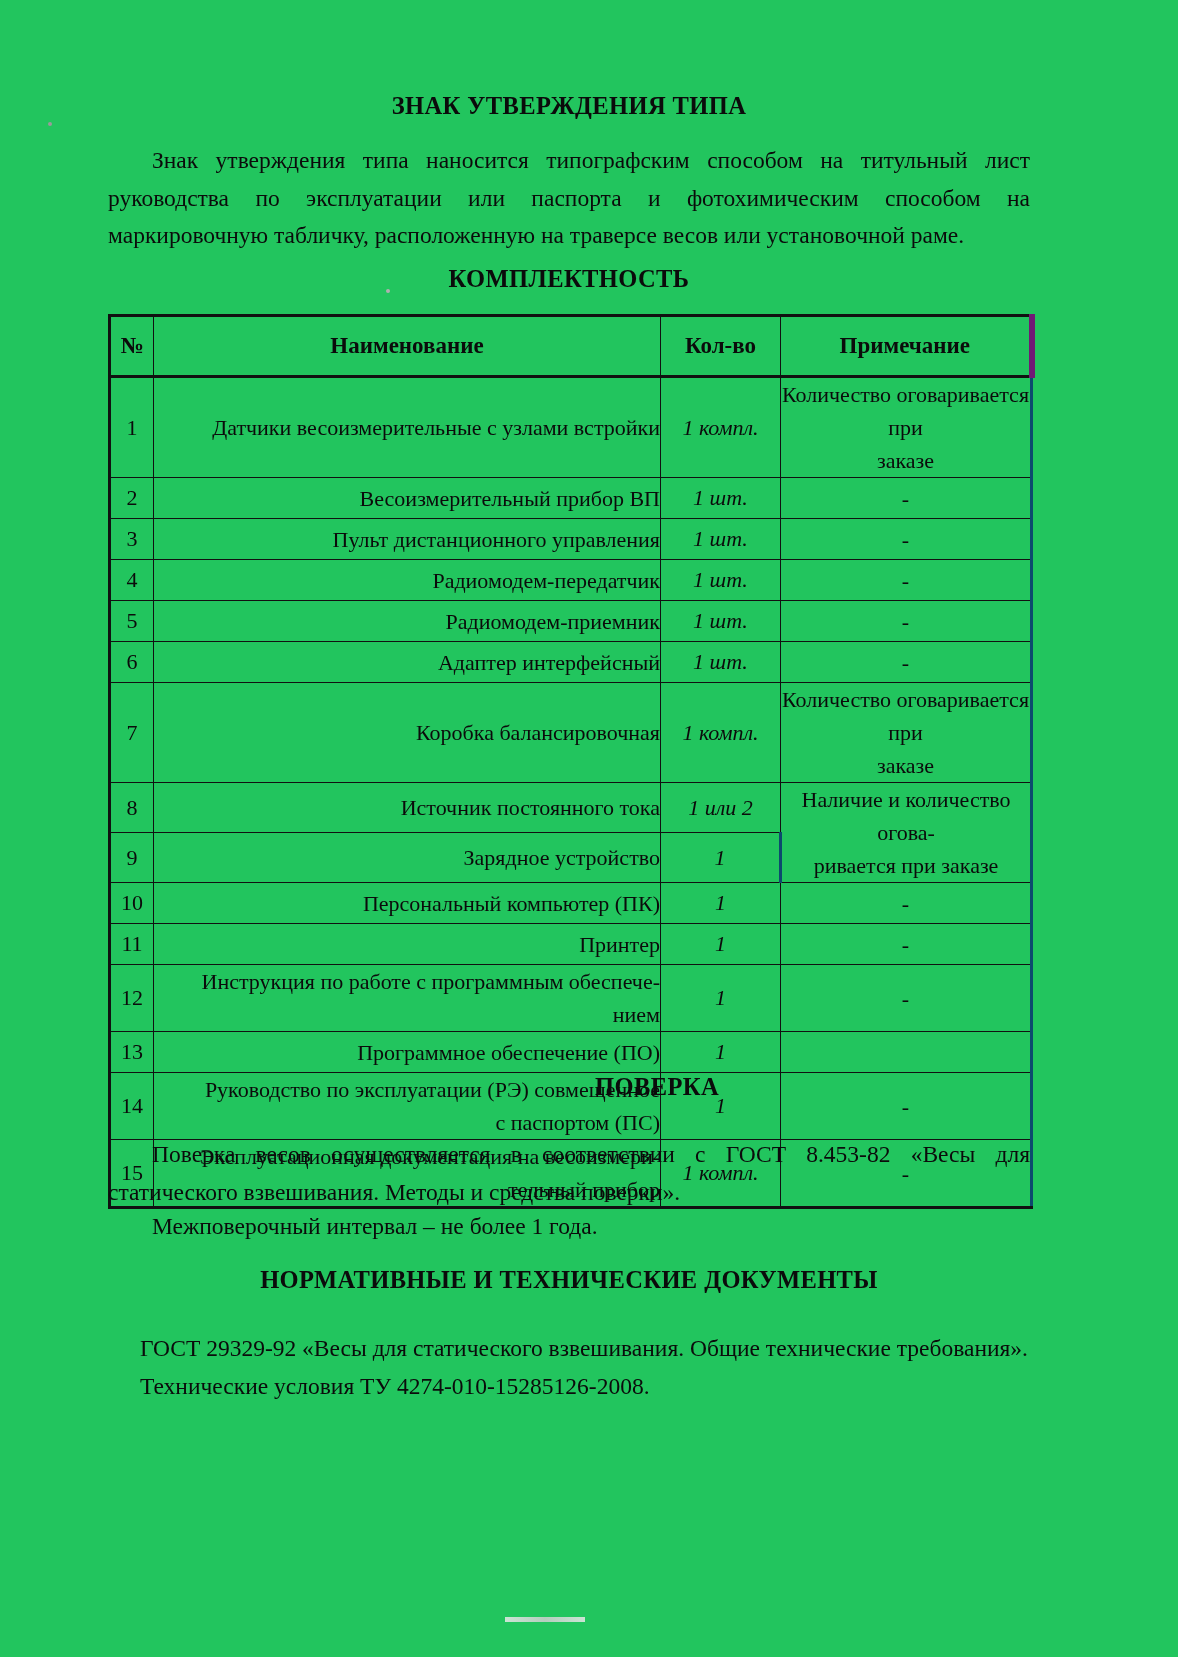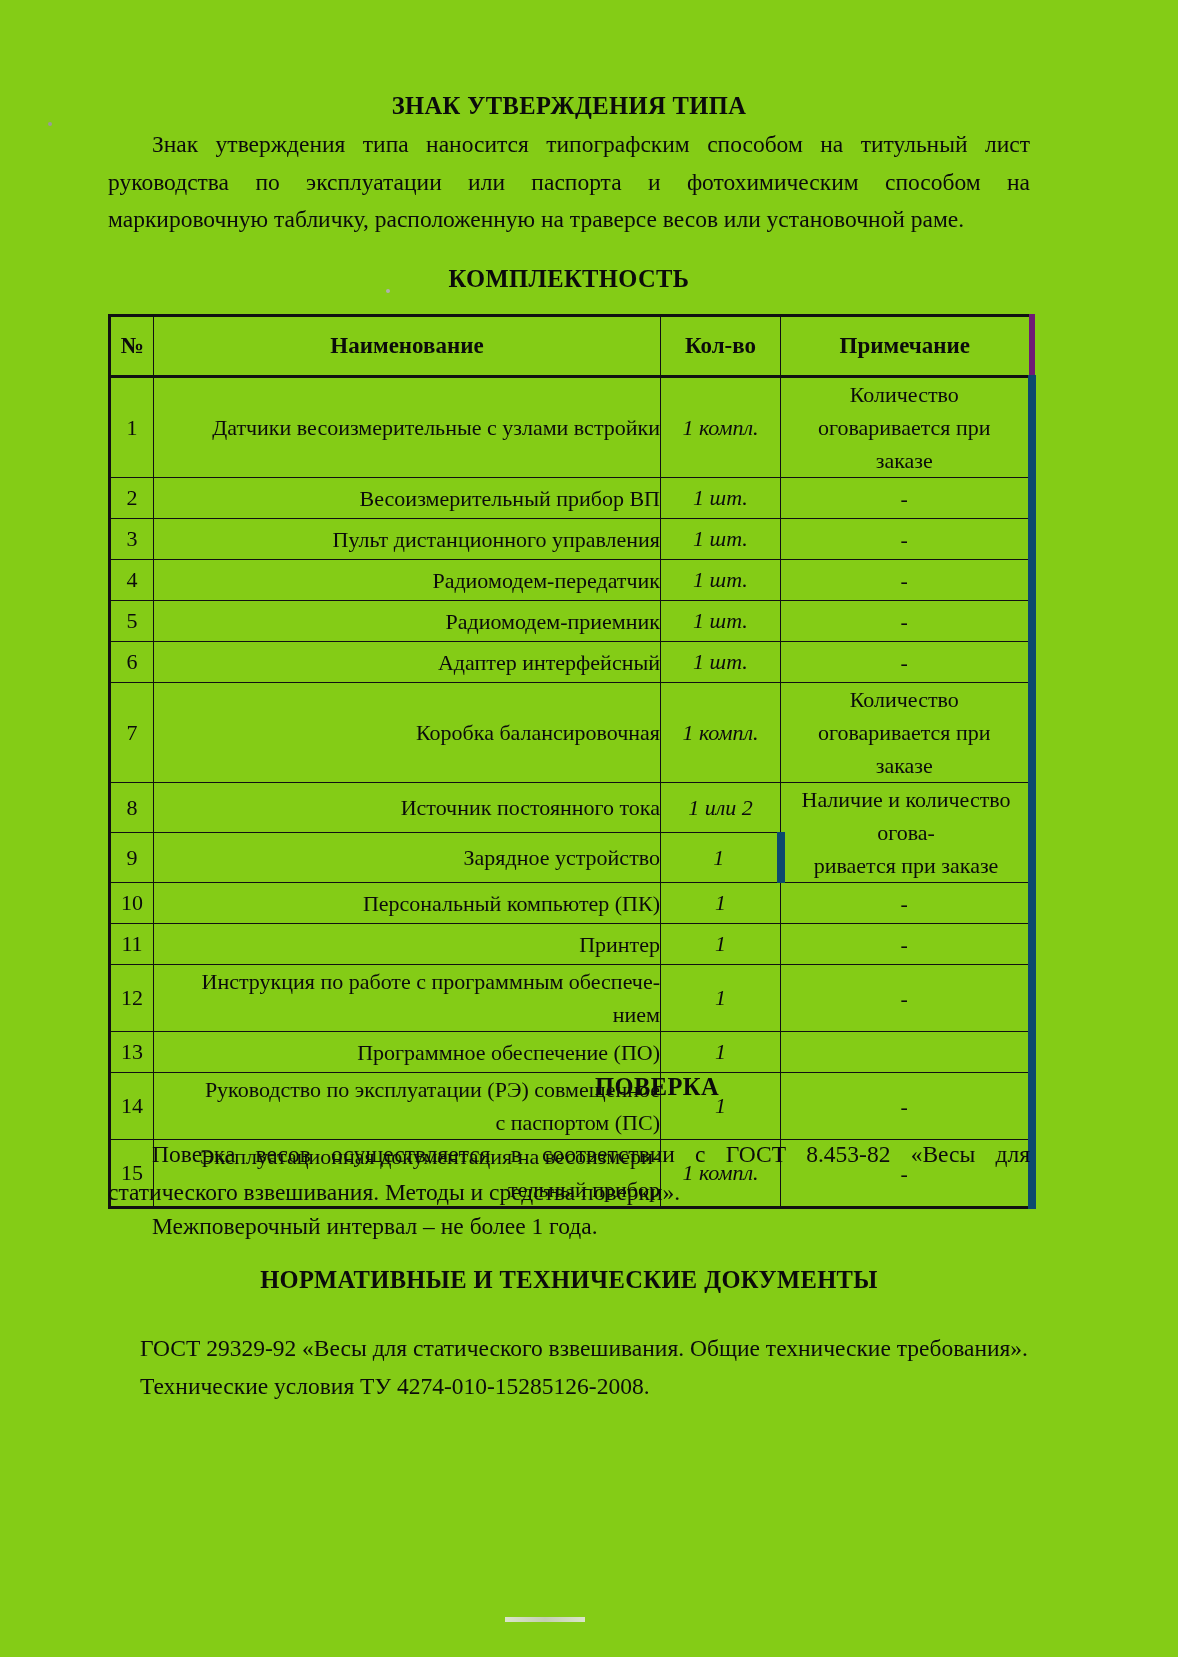--- a/index.html
+++ b/index.html
@@ -14,21 +14,21 @@
     font-family: "Liberation Serif", "DejaVu Serif", serif;
     color: #0b0b0b;
     overflow: hidden;
   }
 
   .page {
     position: absolute;
     left: 0; top: 0;
     width: 1178px;
     height: 1657px;
-    background: #84cc16;
+    background: #22c55e;
   }
 
   
   .scan-speck {
     position: absolute;
     left: 48px;
     top: 122px;
     width: 4px;
     height: 4px;
     background: #9a9a9a;
@@ -69,21 +69,21 @@
   p.body-par {
     font-size: 23.5px;
     line-height: 37.5px;
     text-align: justify;
     text-justify: inter-word;
     margin: 0;
     text-indent: 44px;
   }
   p.body-par.noindent { text-indent: 0; }
 
-  .par-znak { position: absolute; left: 108px; top: 126px; width: 922px; }
+  .par-znak { position: absolute; left: 108px; top: 142px; width: 922px; }
   .par-poverka-1 { position: absolute; left: 108px; top: 1136px; width: 922px; }
   .par-poverka-2 { position: absolute; left: 108px; top: 1208px; width: 922px; }
   .par-norm-1 { position: absolute; left: 140px; top: 1330px; width: 890px; }
   .par-norm-2 { position: absolute; left: 140px; top: 1368px; width: 890px; }
 
   
   .kit-table {
     position: absolute;
     left: 108px;
     top: 314px;
@@ -103,21 +103,21 @@
     font-weight: bold;
     font-size: 23px;
     text-align: center;
     height: 58px;
   }
   .kit-table thead th:first-child { border-left: 3px solid #111; }
   .kit-table thead th:last-child { border-right: 6px solid #701a75; }
 
   .kit-table tbody td { height: 40px; }
   .kit-table tbody tr td:first-child { border-left: 3px solid #111; }
-  .kit-table tbody tr td:last-child { border-right: 8px solid #0c4a6e; }
+  .kit-table tbody tr td:last-child { border-right: 3px solid #0c4a6e; }
   .kit-table tbody tr:last-child td { border-bottom: 3px solid #111; }
 
   .col-num  { width: 44px; }
   .col-name { width: 507px; }
   .col-qty  { width: 120px; }
   .col-note { width: 251px; }
 
   .c-num  { text-align: center; }
   .c-name { text-align: right; padding-left: 7px; padding-right: 4px; line-height: 33px; }
   .c-qty  { text-align: center; font-style: italic; }

